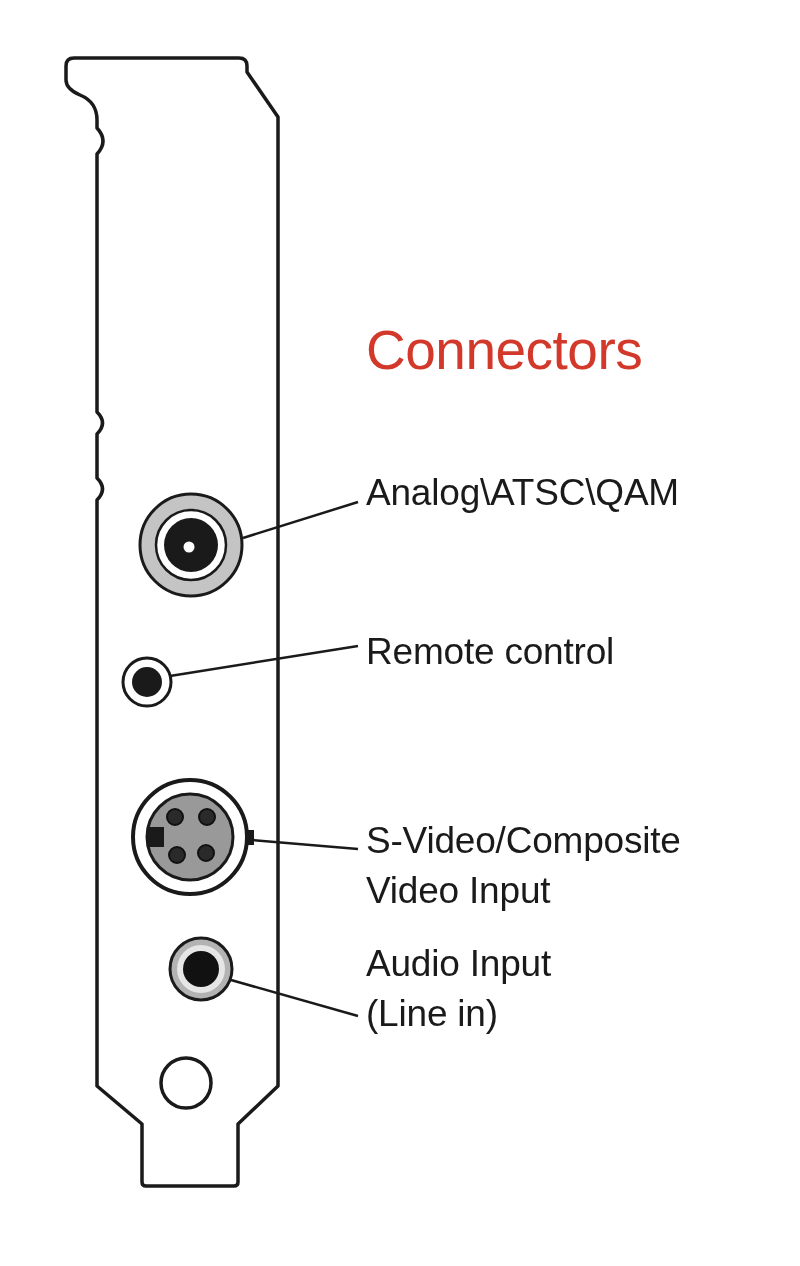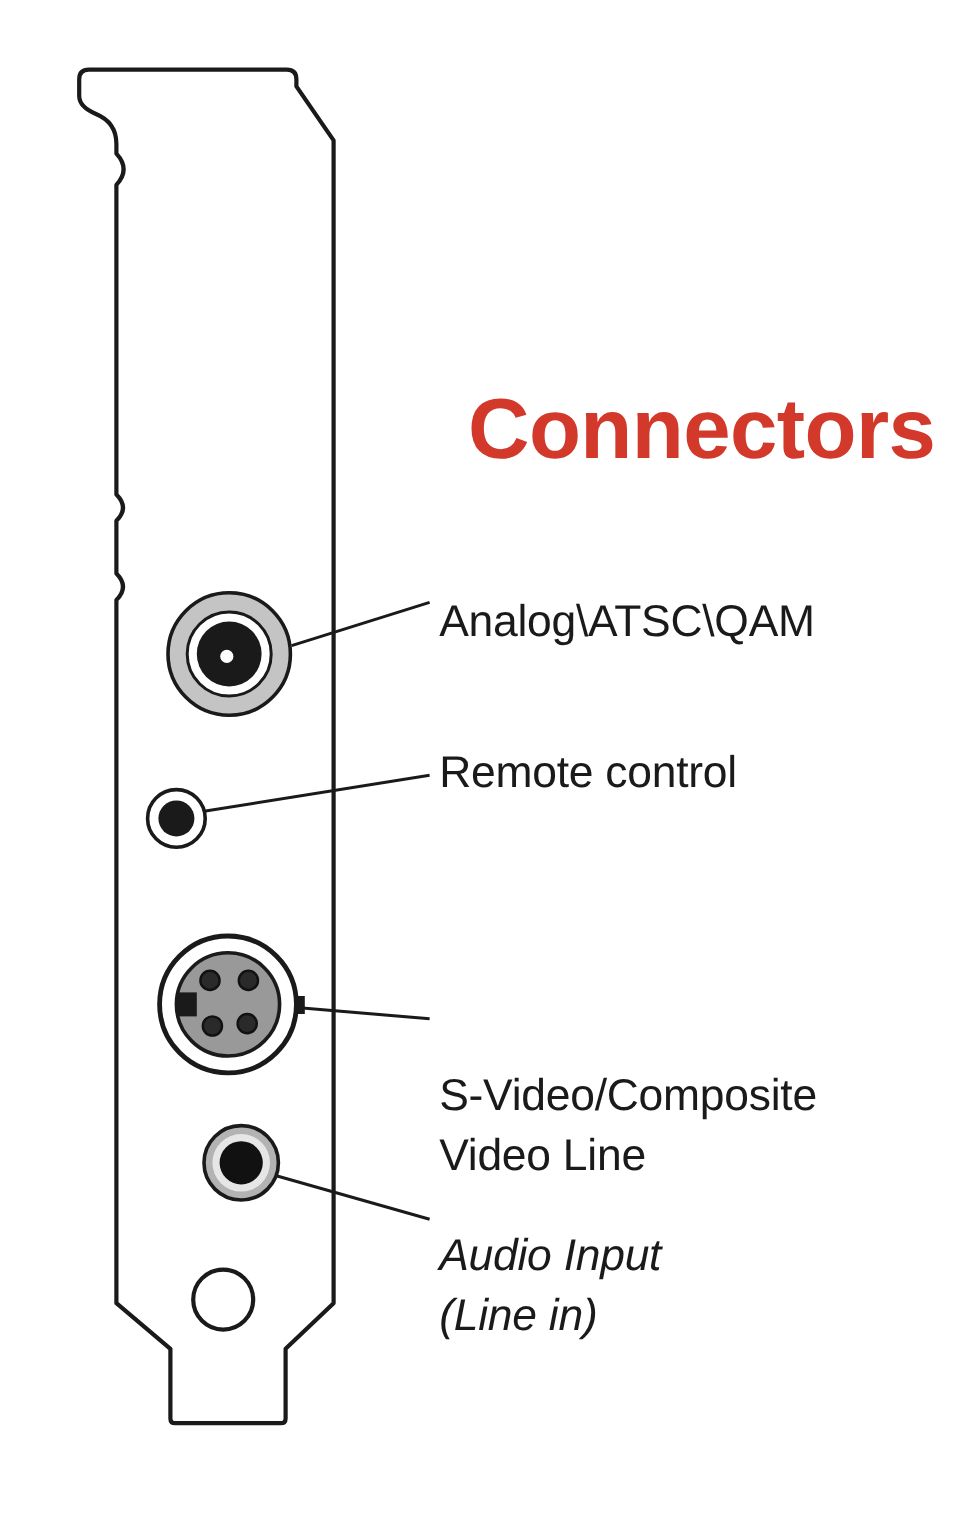--- a/index.html
+++ b/index.html
@@ -19,41 +19,39 @@
     position: absolute;
     left: 0;
     top: 0;
     width: 800px;
     height: 1266px;
   }
   .title {
     position: absolute;
     left: 366px;
     top: 318px;
-    font-size: 71px;
-    font-weight: 700;
+    font-size: 55px;
+    font-weight: 400;
     letter-spacing: -0.5px;
     color: #d2392a;
     white-space: nowrap;
-    margin-left: 24px;
   }
   .label {
     position: absolute;
     left: 366px;
     font-size: 37px;
     line-height: 50px;
     color: #1a1a1a;
     white-space: nowrap;
     letter-spacing: -0.2px;
-    margin-top: 25px;
   }
   .label-tv      { top: 468px; }
-  .label-ir      { top: 594px; }
-  .label-video   { top: 863px; }
-  .label-audio   { top: 996px; font-style: italic; }
+  .label-ir      { top: 627px; }
+  .label-video   { top: 816px; }
+  .label-audio   { top: 939px; }
 </style>
 </head>
 <body>
 
 <div class="page">
 
   <svg class="diagram-svg" viewBox="0 0 800 1266">
 
     <path d="M 76 58
          L 239 58
@@ -123,21 +121,21 @@
   <div class="label label-tv">
     <div>Analog\ATSC\QAM</div>
   </div>
 
   <div class="label label-ir">
     <div>Remote control</div>
   </div>
 
   <div class="label label-video">
     <div>S-Video/Composite</div>
-    <div>Video Line</div>
+    <div>Video Input</div>
   </div>
 
   <div class="label label-audio">
     <div>Audio Input</div>
     <div>(Line in)</div>
   </div>
 
 </div>
 
 </body></html>

